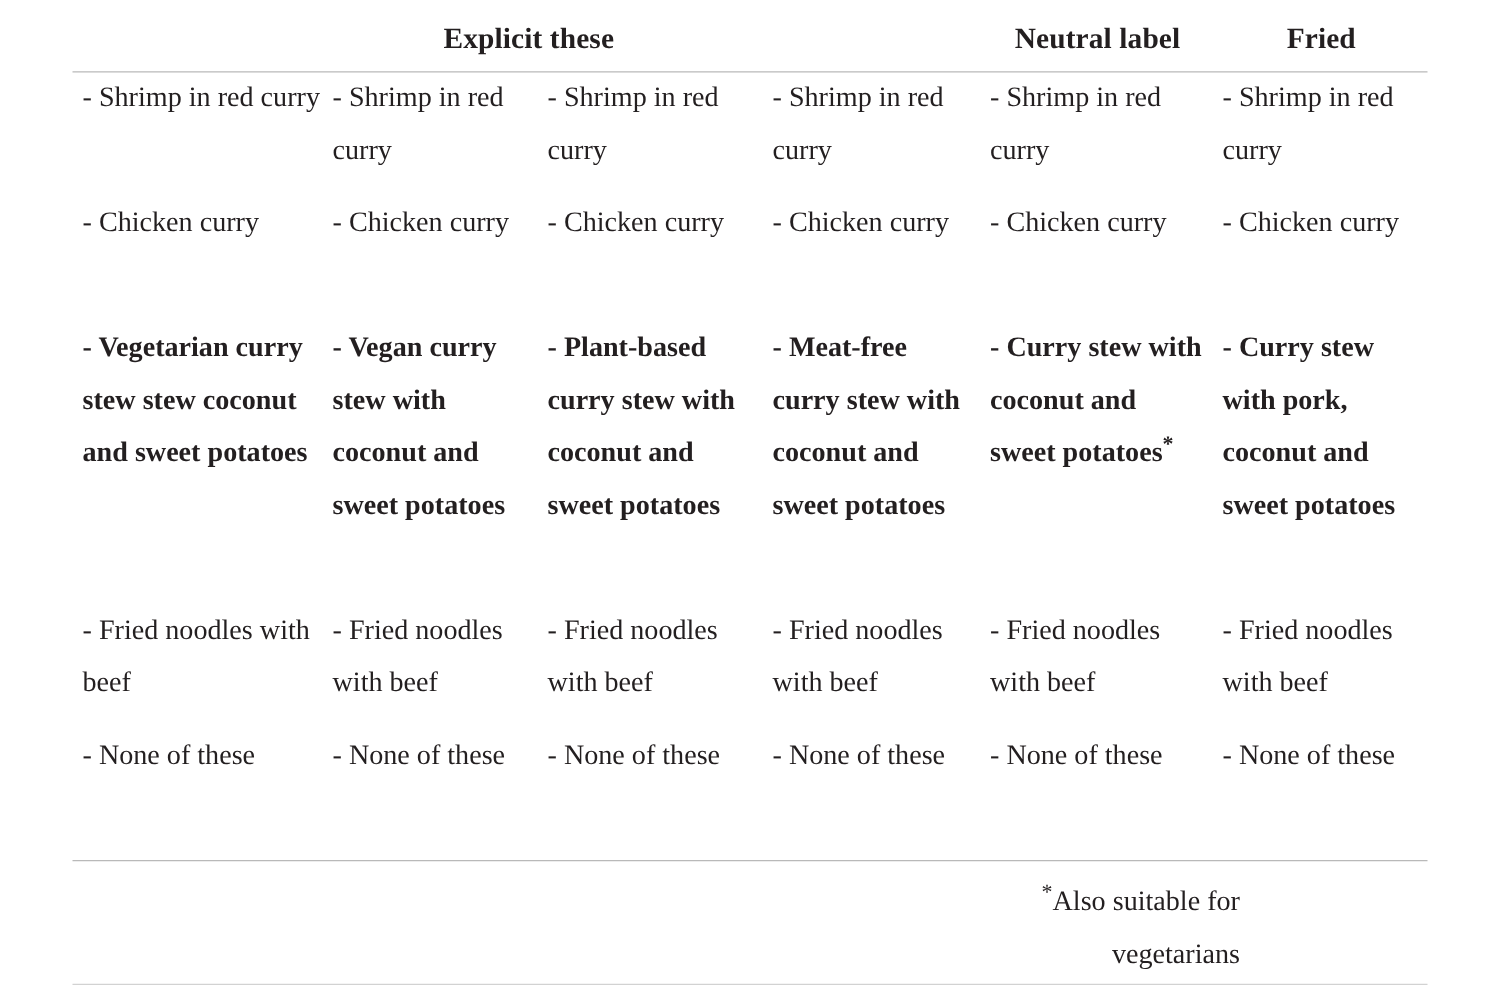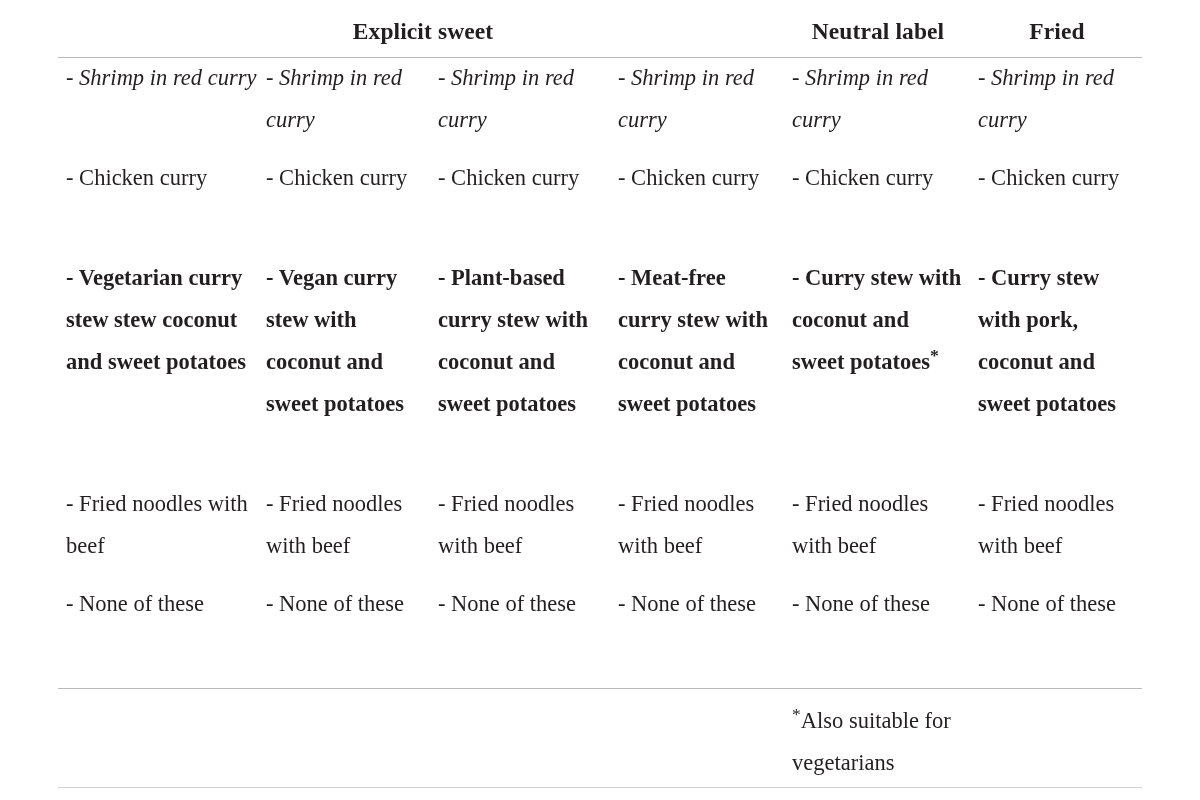--- a/index.html
+++ b/index.html
@@ -78,49 +78,50 @@
 
   
   .c1 { left: 66px;  width: 192px; }
   .c2 { left: 266px; width: 160px; }
   .c3 { left: 438px; width: 172px; }
   .c4 { left: 618px; width: 162px; }
   .c5 { left: 792px; width: 172px; }
   .c6 { left: 978px; width: 160px; }
 
   
-  .row-1 { height: 100px; font-style: italic; }
+  .row-1 { height: 100px; }
   .row-2 { height: 100px; padding-left: 46px; }
   .row-3 { height: 226px; }
   .row-4 { height: 100px; font-family: Liberation Serif, serif; }
   .row-5 { height: 100px; text-decoration: underline; }
 
   
   .footnote {
     position: absolute;
     top: 700px;
     left: 792px;
     width: 200px;
     font-size: 22.5px;
     line-height: 42px;
     color: #231f20;
+    text-align: right;
   }
   .star {
     font-size: 0.78em;
     vertical-align: super;
     line-height: 0;
   }
 </style>
 </head>
 <body>
 
 <div id="table-root">
 
   <div class="header-row">
-    <div class="hdr hdr-explicit">Explicit sweet</div>
+    <div class="hdr hdr-explicit">Explicit these</div>
     <div class="hdr hdr-neutral">Neutral label</div>
     <div class="hdr hdr-meat">Fried</div>
   </div>
 
   <div class="rule rule-top"></div>
 
   <div class="body-rows">
 
     <div class="trow row-1">
       <div class="cell c1">- Shrimp in red curry</div>

